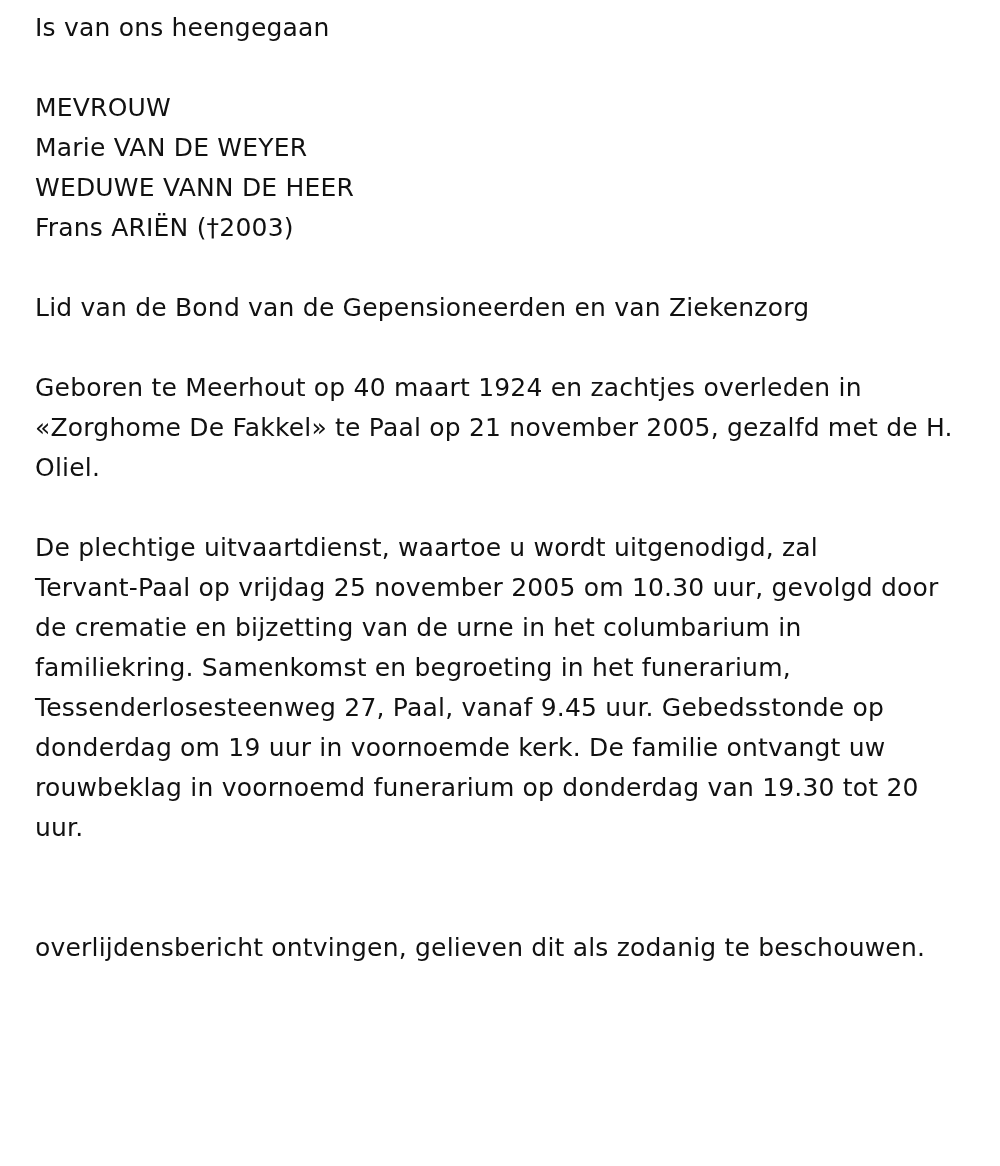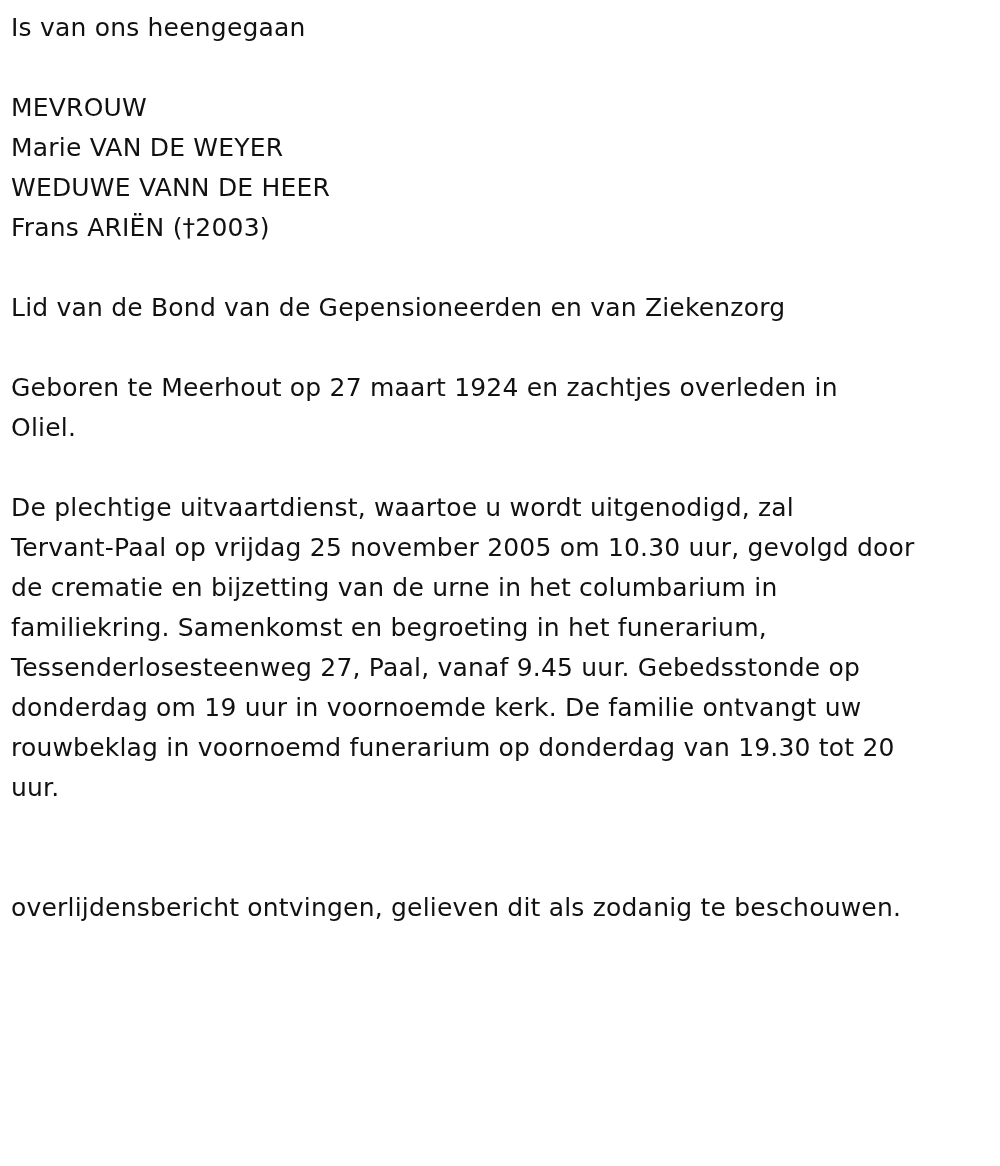--- a/index.html
+++ b/index.html
@@ -4,39 +4,40 @@
   <style>
     html, body { margin: 0; padding: 0; background: #ffffff; }
     body {
       width: 1000px; height: 1166px; overflow: hidden;
       font-family: "DejaVu Sans", sans-serif;
       color: #111111;
       font-size: 25px;
       letter-spacing: 0.2px;
     }
     .doc { position: relative; padding: 8px 0 0 11px; width: 975px; }
-    .line { line-height: 40px; white-space: nowrap; }
+    .line { line-height: 40px; white-space: nowrap; margin-left: 24px; }
     .gap { height: 40px; }
     .bold { font-weight: normal; }
   </style>
 </head>
 <body>
 
 <div class="doc">
   <div class="line">Is van ons heengegaan</div>
   <div class="gap"></div>
   <div class="line">MEVROUW</div>
   <div class="line bold">Marie VAN DE WEYER</div>
   <div class="line">WEDUWE VANN DE HEER</div>
   <div class="line">Frans ARIËN (†2003)</div>
   <div class="gap"></div>
   <div class="line">Lid van de Bond van de Gepensioneerden en van Ziekenzorg</div>
   <div class="gap"></div>
   <div>
-    <div class="line">Geboren te Meerhout op 27 maart 1924 en zachtjes overleden in</div>
+    <div class="line">Geboren te Meerhout op 40 maart 1924 en zachtjes overleden in</div>
+    <div class="line">«Zorghome De Fakkel» te Paal op 21 november 2005, gezalfd met de H.</div>
     <div class="line">Oliel.</div>
   </div>
   <div class="gap"></div>
   <div>
     <div class="line">De plechtige uitvaartdienst, waartoe u wordt uitgenodigd, zal</div>
     <div class="line">Tervant-Paal op vrijdag 25 november 2005 om 10.30 uur, gevolgd door</div>
     <div class="line">de crematie en bijzetting van de urne in het columbarium in</div>
     <div class="line">familiekring. Samenkomst en begroeting in het funerarium,</div>
     <div class="line">Tessenderlosesteenweg 27, Paal, vanaf 9.45 uur. Gebedsstonde op</div>
     <div class="line">donderdag om 19 uur in voornoemde kerk. De familie ontvangt uw</div>

